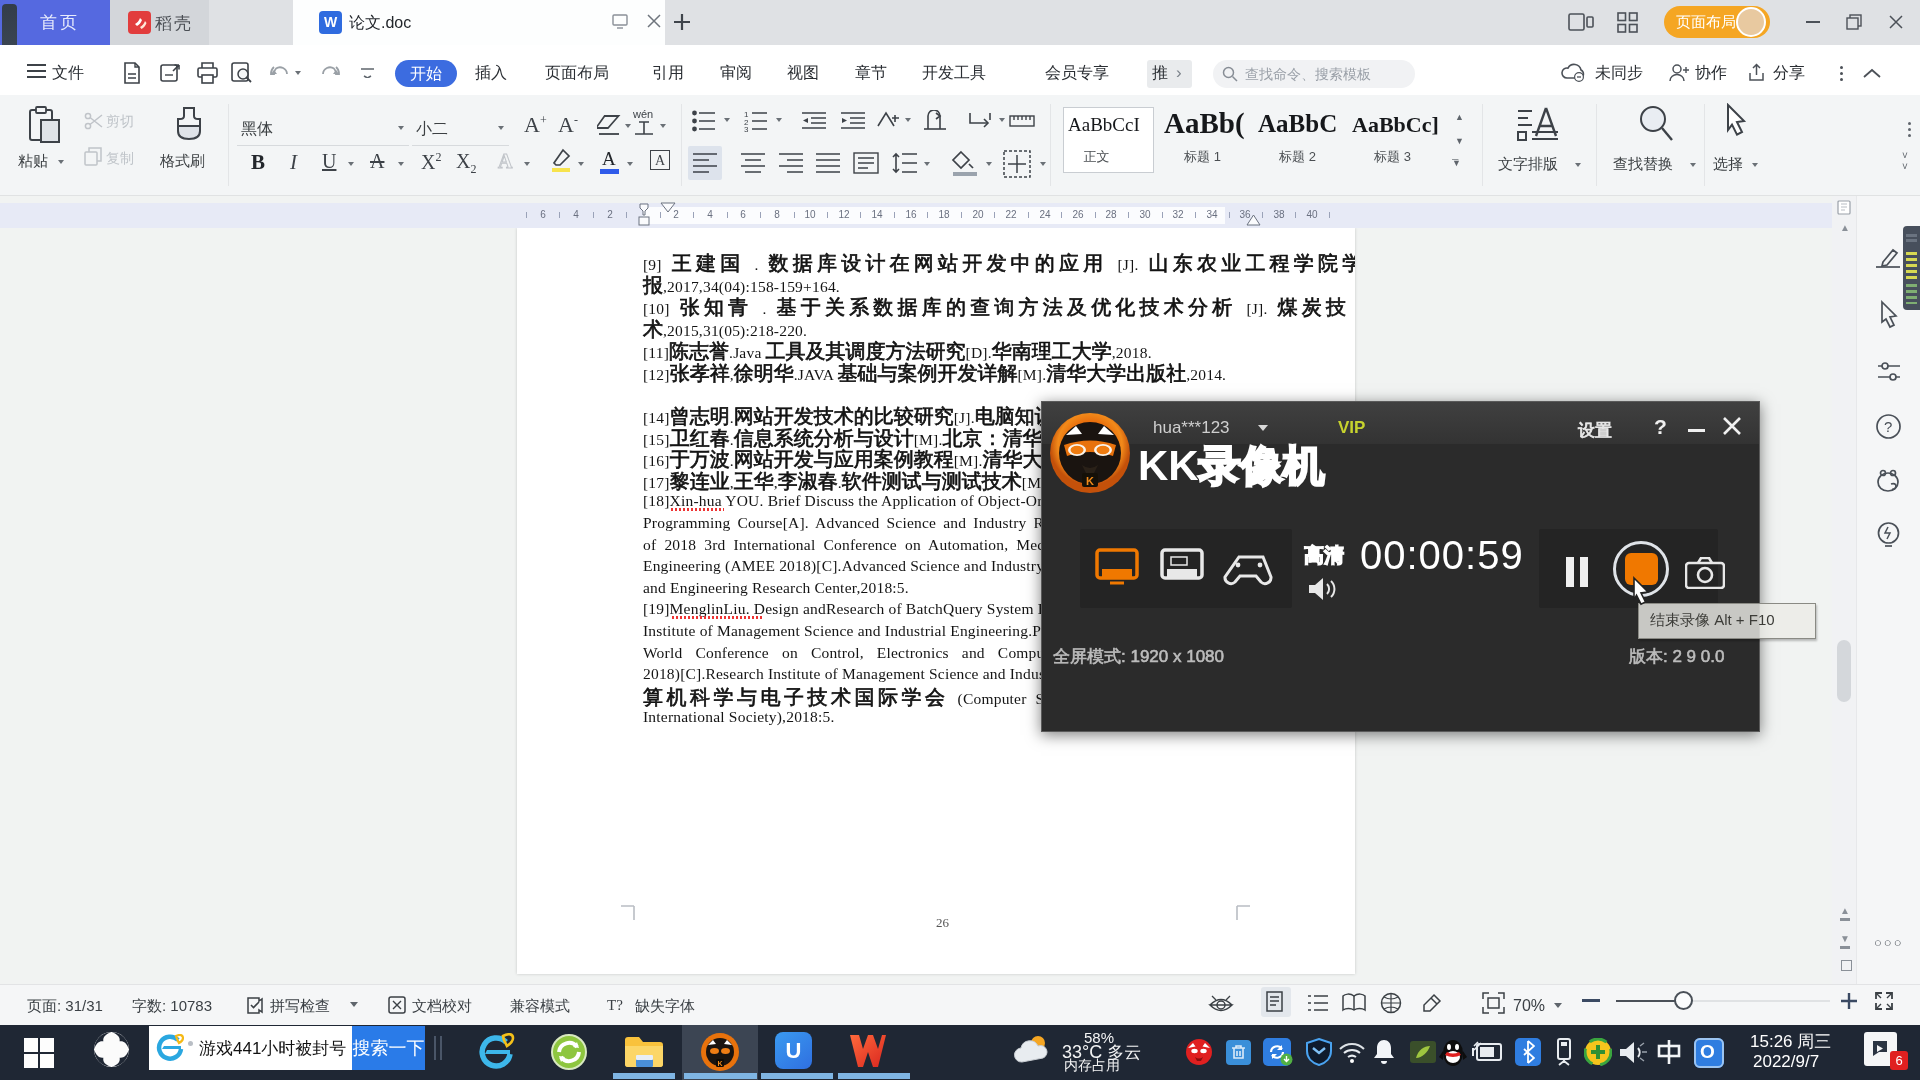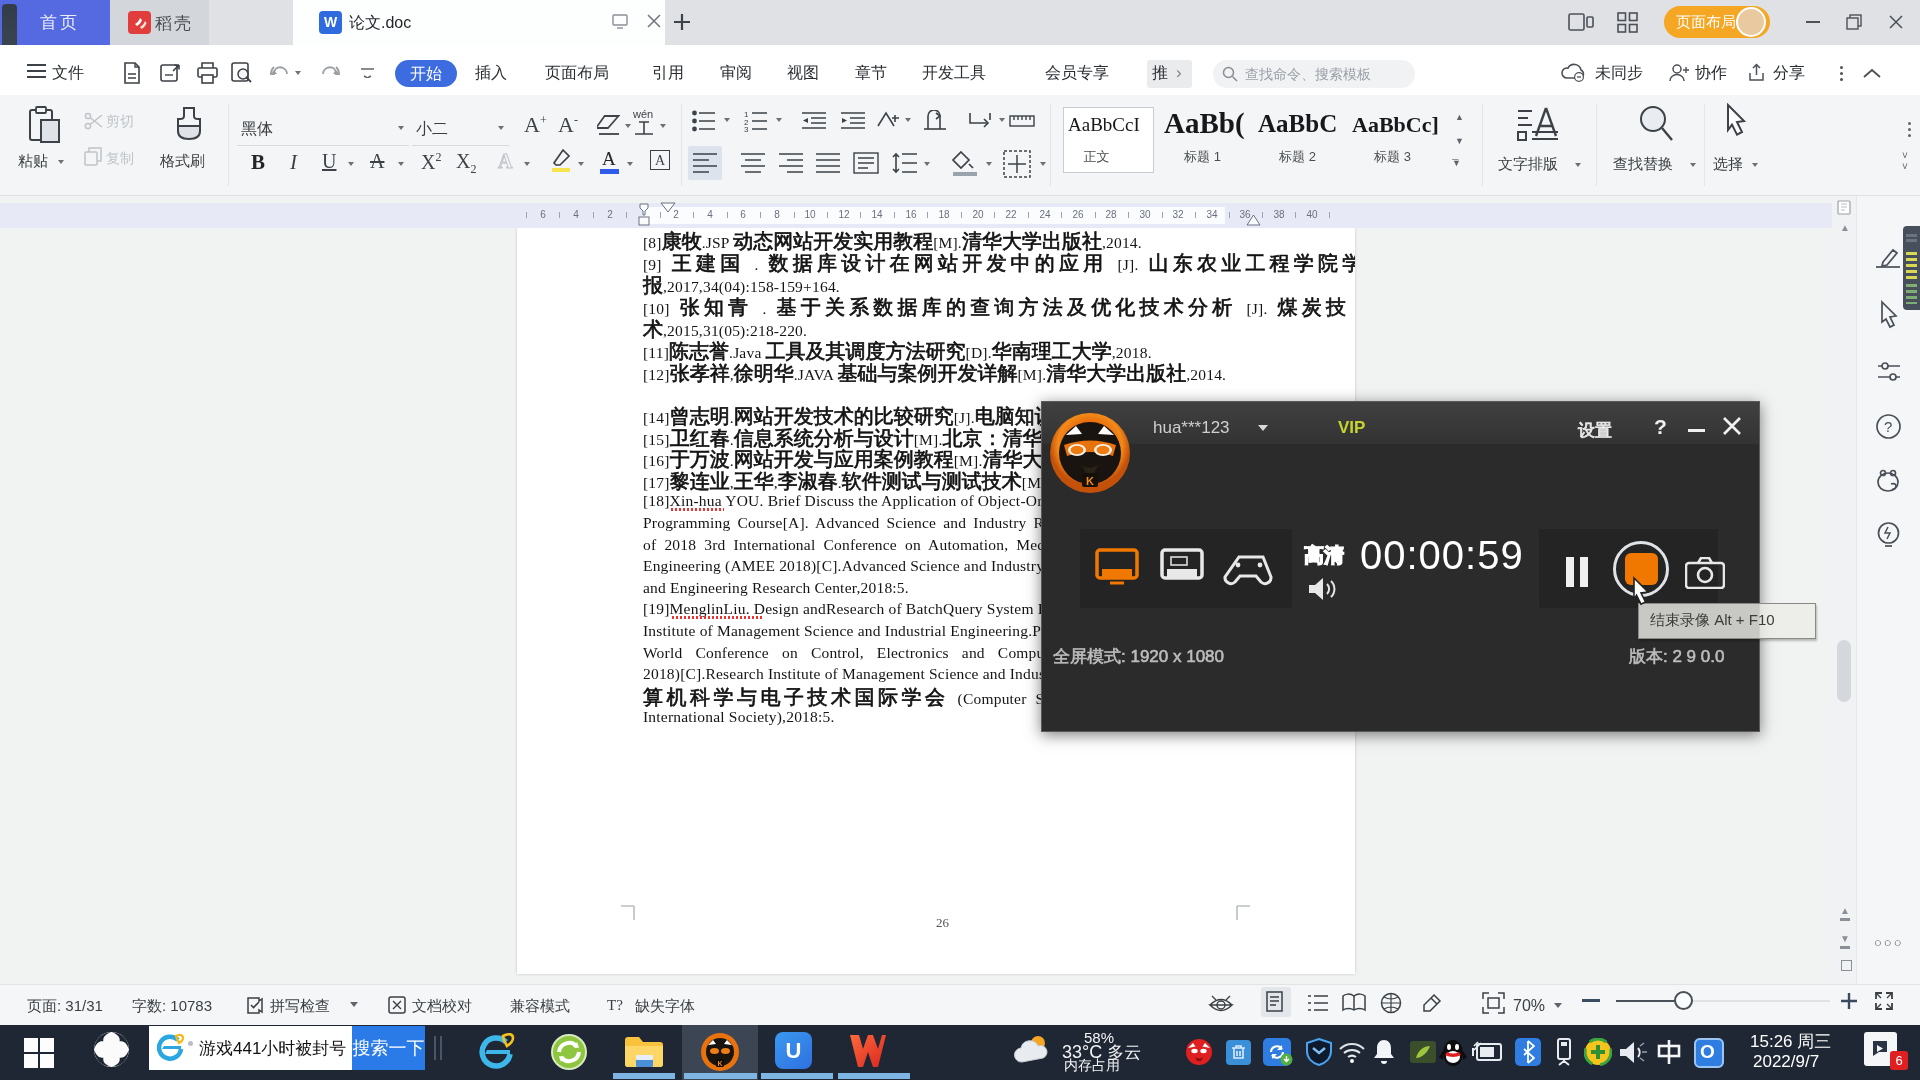--- a/index.html
+++ b/index.html
@@ -439,21 +439,20 @@
   </svg>
 <svg class="a" style="left:660px;top:202px;z-index:4" width="16" height="11" viewBox="0 0 16 11">
     <path d="M1 1h14l-7 9z" fill="#fafbfd" stroke="#6b7280" stroke-width="1"></path>
   </svg>
 <svg class="a" style="left:1246px;top:214px;z-index:4" width="15" height="12" viewBox="0 0 15 12">
     <path d="M7.5 1L14 11H1z" fill="#fafbfd" stroke="#6b7280" stroke-width="1"></path>
   </svg>
 <div id="docarea" class="a">
 <div id="page"></div>
 <div style="position:absolute;left:517px;top:32px;width:838px;height:746px;overflow:hidden">
-<div class="dl" style="top:6px;">[8]<span class="k">康牧</span>.JSP <span class="k">动态网站开发实用教程</span>[M].<span class="k">清华大学出版社</span>,2014.</div>
 <div class="dl" style="top:28px;word-spacing:6px;">[9] <span class="kj">王建国</span> . <span class="kj">数据库设计在网站开发中的应用</span> [J]. <span class="kj">山东农业工程学院学</span></div>
 <div class="dl" style="top:50px;"><span class="k">报</span>,2017,34(04):158-159+164.</div>
 <div class="dl" style="top:72px;word-spacing:6px;">[10] <span class="kj">张知青</span> . <span class="kj">基于关系数据库的查询方法及优化技术分析</span> [J]. <span class="kj">煤炭技</span></div>
 <div class="dl" style="top:94px;"><span class="k">术</span>,2015,31(05):218-220.</div>
 <div class="dl" style="top:116px;">[11]<span class="k">陈志誉</span>.Java <span class="k">工具及其调度方法研究</span>[D].<span class="k">华南理工大学</span>,2018.</div>
 <div class="dl" style="top:138px;">[12]<span class="k">张孝祥</span>,<span class="k">徐明华</span>.JAVA <span class="k">基础与案例开发详解</span>[M].<span class="k">清华大学出版社</span>,2014.</div>
 <div class="dl" style="top:181px;">[14]<span class="k">曾志明</span>.<span class="k">网站开发技术的比较研究</span>[J].<span class="k">电脑知识与技术</span>,2015,11(20):178-179.</div>
 <div class="dl" style="top:203px;">[15]<span class="k">卫红春</span>.<span class="k">信息系统分析与设计</span>[M].<span class="k">北京：清华大学出版社</span>,2012.</div>
 <div class="dl" style="top:224px;">[16]<span class="k">于万波</span>.<span class="k">网站开发与应用案例教程</span>[M].<span class="k">清华大学出版社，</span>2010.</div>
 <div class="dl" style="top:246px;">[17]<span class="k">黎连业</span>,<span class="k">王华</span>,<span class="k">李淑春</span>.<span class="k">软件测试与测试技术</span>[M].<span class="k">清华大学出版社</span>,2008.</div>
@@ -557,20 +556,21 @@
 </svg>
 <div class="a" style="left:111px;top:16px;color:#cfcfcf;font-size:17px">hua***123</div>
 <div class="a" style="left:216px;top:23px;width:0;height:0;border-left:5px solid transparent;border-right:5px solid transparent;border-top:6px solid #d8d8d8"></div>
 <div class="a" style="left:296px;top:16px;color:#c7d32e;font-size:17px;font-weight:bold">VIP</div>
 <div class="a" style="left:536px;top:17px;color:#e8e8e8;font-size:17px;-webkit-text-stroke:.8px #e8e8e8">设置</div>
 <div class="a" style="left:612px;top:13px;color:#f0f0f0;font-size:21px;font-weight:bold">?</div>
 <div class="a" style="left:646px;top:27px;width:17px;height:3px;background:#f0f0f0"></div>
 <svg class="a" style="left:680px;top:14px" width="20" height="20" viewBox="0 0 20 20">
       <path d="M2 2l16 16M18 2L2 18" stroke="#f0f0f0" stroke-width="2.6"></path>
     </svg>
+<div class="a" style="left:96px;top:36px;color:#fff;font-size:42px;font-weight:bold;letter-spacing:0">KK<span style="font-size:42px;-webkit-text-stroke:2.5px #fff">录像机</span></div>
 <div class="kkpanel a" style="left:38px;top:127px;width:212px;height:79px"></div>
 <div class="kkpanel a" style="left:497px;top:127px;width:179px;height:79px"></div>
 <svg class="a" style="left:52px;top:145px" width="46" height="42" viewBox="0 0 46 42">
       <rect x="3" y="3" width="40" height="28" rx="3" fill="none" stroke="#f07800" stroke-width="3.5"></rect>
       <rect x="8" y="22" width="30" height="9" fill="#f07800"></rect>
       <path d="M16 36h14" stroke="#f07800" stroke-width="3"></path>
     </svg>
 <svg class="a" style="left:117px;top:145px" width="46" height="42" viewBox="0 0 46 42">
       <rect x="3" y="3" width="40" height="28" rx="3" fill="none" stroke="#e8e8e8" stroke-width="3.5"></rect>
       <rect x="8" y="22" width="30" height="9" fill="#e8e8e8"></rect>

